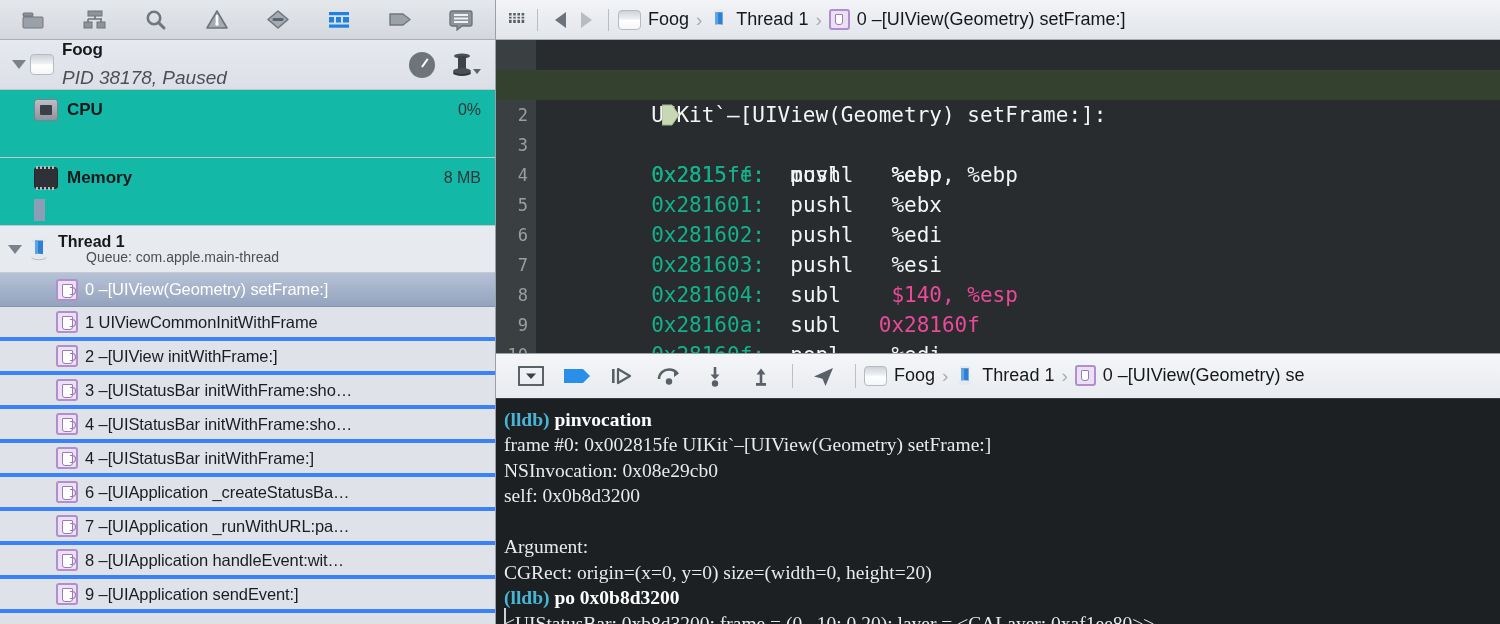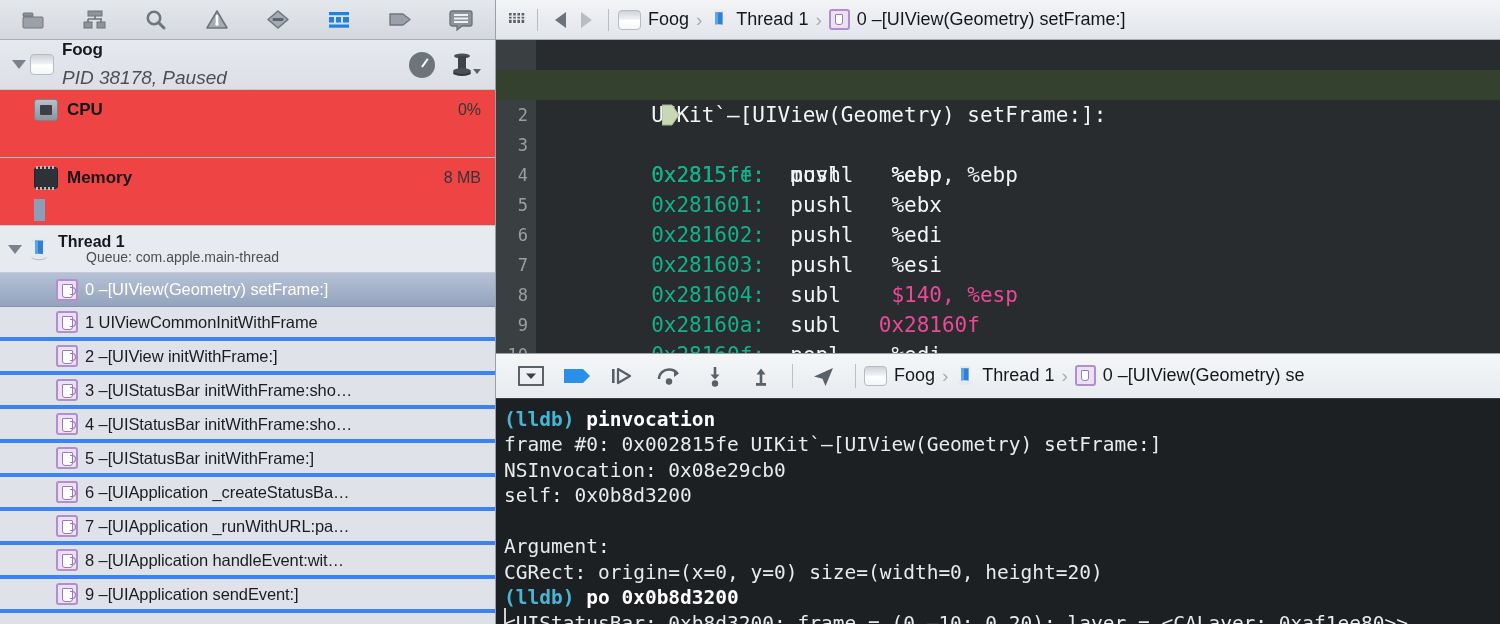--- a/index.html
+++ b/index.html
@@ -53,21 +53,21 @@
   .proc-sub { font-size:19px; color:#4c5055; margin-top:9px;font-style:italic; }
   .proc-actions { display:flex; align-items:center; gap:14px; padding-right:14px; }
   .gauge-ic { width:26px;height:26px;border-radius:50%;background:#6e747b;position:relative; }
   .gauge-ic::after{content:"";position:absolute;left:12px;top:5px;width:2px;height:10px;background:#fff;transform:rotate(35deg);transform-origin:bottom;}
   .spool-lg { width:26px; height:26px; }
   .tri-tiny{width:0;height:0;border-left:4px solid transparent;border-right:4px solid transparent;border-top:5px solid #5b6168;margin-left:-2px;align-self:flex-end;margin-bottom:4px;}
 
   
   .gauge-row {
     height:68px; border-bottom:1px solid #c3c7cd;
-    background:#ef4444; position:relative;
+    background:#14b8a6; position:relative;
   }
   .gauge-head { height:40px; display:flex; align-items:center; padding-left:34px; }
   .gauge-chip { width:24px;height:22px;flex:0 0 24px;margin-right:9px;border-radius:3px; }
   .chip-cpu{background:linear-gradient(to bottom,#b9c0c8,#8d949d);border:1px solid #7b828a;position:relative;}
   .chip-cpu::after{content:"";position:absolute;inset:5px;background:#3c4046;border-radius:1px;}
   .chip-mem{background:#2e3136;border:1px solid #24262a;position:relative;}
   .chip-mem::before,.chip-mem::after{content:"";position:absolute;left:1px;right:1px;height:3px;background:repeating-linear-gradient(to right,#b8bcc2 0 2px,transparent 2px 4px);}
   .chip-mem::before{top:-2px;} .chip-mem::after{bottom:-2px;}
   .gauge-name { font-size:17px; font-weight:bold; color:#16181b; flex:1 1 auto; }
   .gauge-val { font-size:16px; color:#32363b; padding-right:14px; }
@@ -168,21 +168,21 @@
   }
   .db-btn { width:46px;height:40px;display:flex;align-items:center;justify-content:center;flex:0 0 46px; }
   .db-sep { width:1px;height:24px;background:#bcc0c6;margin:0 8px;flex:0 0 1px; }
 
   
   .console {
     flex:1 1 auto; background:#1d2023; overflow:hidden;
     font-family:"DejaVu Sans Mono","Liberation Mono",monospace;
     padding:8px 0 0 8px; position:relative;
   }
-  .cline { font-size:19.5px; line-height:25.5px; white-space:pre; color:#e8eaec; }
+  .cline { font-size:19.5px; line-height:25.5px; white-space:pre; color:#e8eaec;font-family:Liberation Serif, serif; }
   .cline.blank { height:25.5px; }
   .prompt { color:#47b6d6; font-weight:bold; }
   .cmd { color:#ffffff; font-weight:bold; }
   .caret { position:absolute; left:8px; bottom:-2px; width:2px; height:18px; background:#cfd2d5; }
 </style>
 </head>
 <body>
 
 <div id="app">
 
@@ -321,21 +321,21 @@
       <div class="frame-row">
         <div class="frame-icon"></div>
         <div class="frame-label">3 –[UIStatusBar initWithFrame:sho…</div>
       </div>
       <div class="frame-row">
         <div class="frame-icon"></div>
         <div class="frame-label">4 –[UIStatusBar initWithFrame:sho…</div>
       </div>
       <div class="frame-row">
         <div class="frame-icon"></div>
-        <div class="frame-label">5 –[UIStatusBar initWithFrame:]</div>
+        <div class="frame-label">4 –[UIStatusBar initWithFrame:]</div>
       </div>
       <div class="frame-row">
         <div class="frame-icon"></div>
         <div class="frame-label">6 –[UIApplication _createStatusBa…</div>
       </div>
       <div class="frame-row">
         <div class="frame-icon"></div>
         <div class="frame-label">7 –[UIApplication _runWithURL:pa…</div>
       </div>
       <div class="frame-row">

